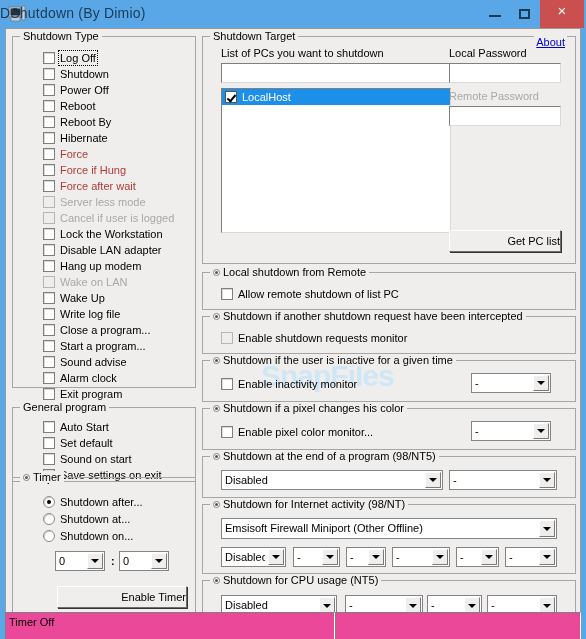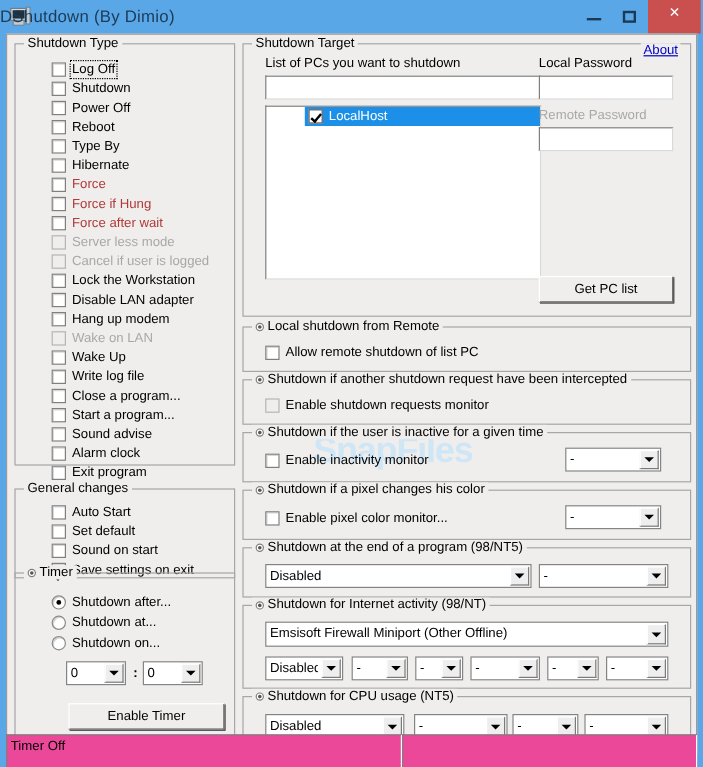--- a/index.html
+++ b/index.html
@@ -128,21 +128,21 @@
   .listbox{
     position:absolute;background:#fff;
     border:1px solid #7f7f7f;
     border-right-color:#d9d9d9;border-bottom-color:#d9d9d9;
     box-sizing:border-box;overflow:hidden;
   }
   .li{
     position:relative;height:16px;line-height:16px;
     padding-left:20px;font-size:11px;white-space:nowrap;
   }
-  .li.sel{background:#1c8fe8;color:#fff;margin-left:32px;}
+  .li.sel{background:#1c8fe8;color:#fff;}
   .li .licb{
     position:absolute;left:3px;top:2px;width:12px;height:12px;
     border:1px solid #555;background:#fff;box-sizing:border-box;
   }
   .li .licb.on::after{
     content:"";position:absolute;left:3px;top:1px;width:3px;height:7px;
     border:solid #000;border-width:0 2px 2px 0;transform:rotate(40deg);
   }
 
   
@@ -170,21 +170,21 @@
     border-top:4px solid #000;
   }
 
   
   .btn{
     position:absolute;background:#efeeec;
     border:1px solid #fff;
     border-right-color:#6e6e6e;border-bottom-color:#6e6e6e;
     box-shadow:1px 1px 0 #333;
     box-sizing:border-box;
-    font-size:11px;text-align:center;
+    font-size:11px;text-align:right;
     font-family:"Liberation Sans","DejaVu Sans",sans-serif;
     cursor:default;
   }
   .btn span{display:block;}
 
   
   #about-link{
     position:absolute;right:8px;top:-1px;
     font-size:11px;color:#0000c8;text-decoration:underline;
     background:#efeeec;padding:0 2px;cursor:pointer;
@@ -249,21 +249,21 @@
       <div class="cbrow" style="left:30px;top:46px;">
         <span class="cb"></span>
         <span class="cblab">Power Off</span>
       </div>
       <div class="cbrow" style="left:30px;top:62px;">
         <span class="cb"></span>
         <span class="cblab">Reboot</span>
       </div>
       <div class="cbrow" style="left:30px;top:78px;">
         <span class="cb"></span>
-        <span class="cblab">Type By</span>
+        <span class="cblab">Reboot By</span>
       </div>
       <div class="cbrow" style="left:30px;top:94px;">
         <span class="cb"></span>
         <span class="cblab">Hibernate</span>
       </div>
       <div class="cbrow" style="left:30px;top:110px;">
         <span class="cb"></span>
         <span class="cblab red">Force</span>
       </div>
       <div class="cbrow" style="left:30px;top:126px;">
@@ -322,21 +322,21 @@
         <span class="cb"></span>
         <span class="cblab">Alarm clock</span>
       </div>
       <div class="cbrow" style="left:30px;top:350px;">
         <span class="cb"></span>
         <span class="cblab">Exit program</span>
       </div>
     </div>
 
     <div class="grp" style="left:6px;top:378px;width:184px;height:75px;">
-      <div class="cap">General changes</div>
+      <div class="cap">General program</div>
 
       <div class="cbrow" style="left:30px;top:12px;">
         <span class="cb"></span>
         <span class="cblab">Auto Start</span>
       </div>
       <div class="cbrow" style="left:30px;top:28px;">
         <span class="cb"></span>
         <span class="cblab">Set default</span>
       </div>
       <div class="cbrow" style="left:30px;top:44px;">

